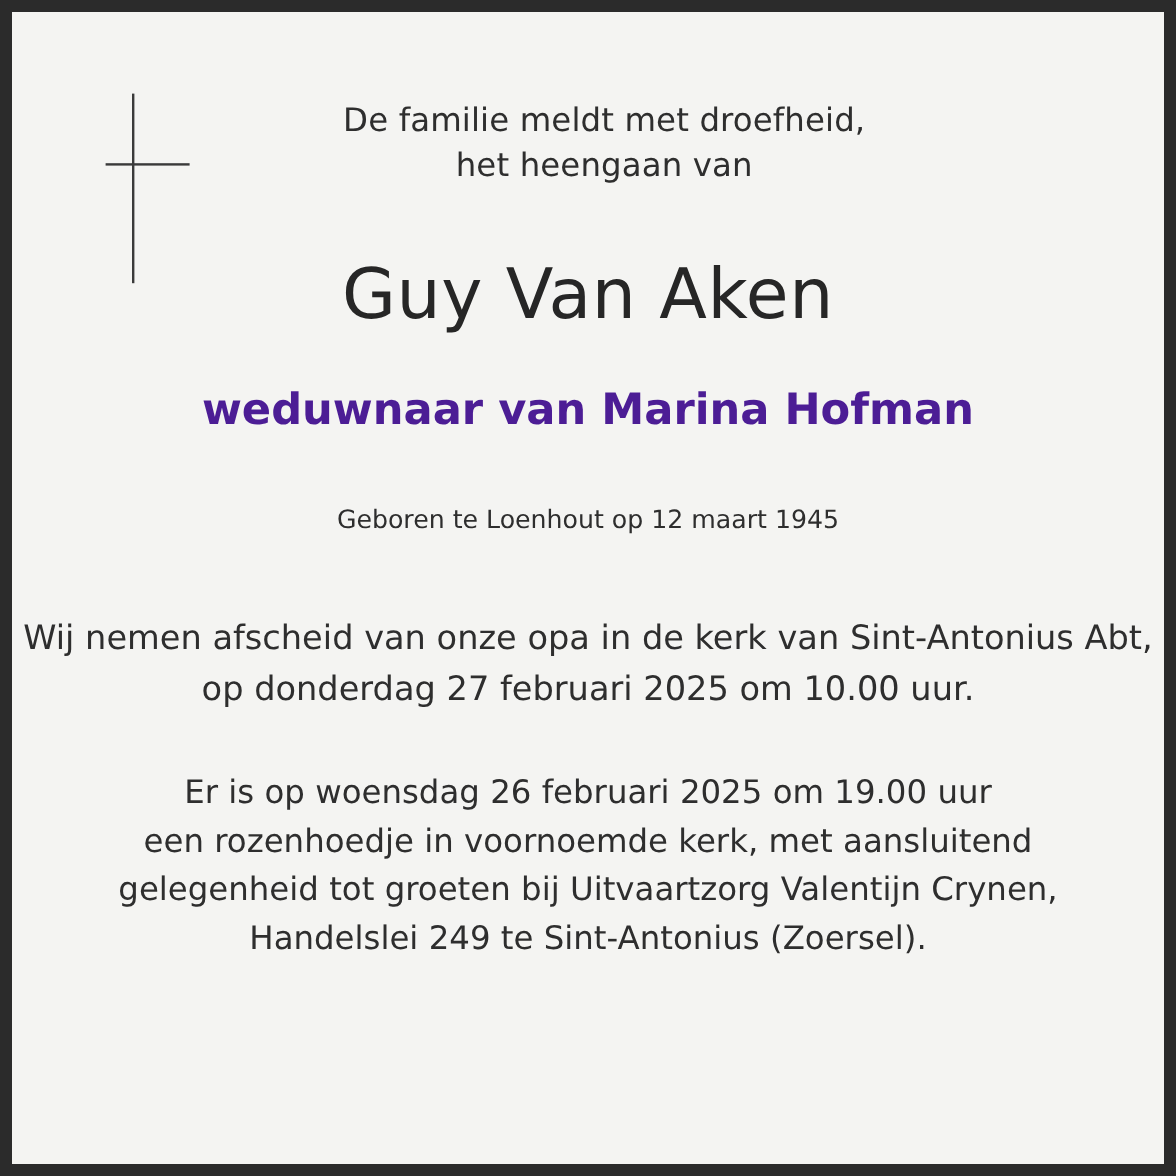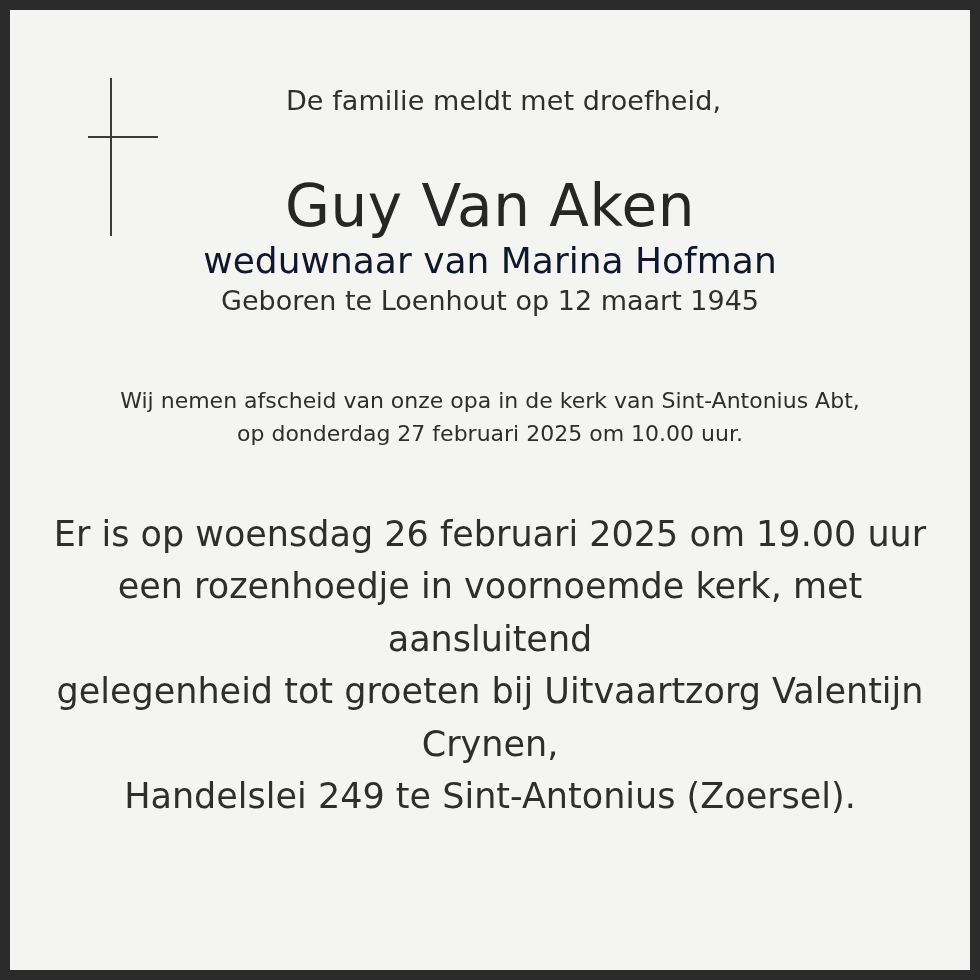--- a/index.html
+++ b/index.html
@@ -62,54 +62,57 @@
   }
   .intro div { white-space: nowrap; }
   .name {
     margin-top: 52px;
     font-size: 58px;
     font-weight: 400;
     letter-spacing: 0.5px;
     color: #262626;
   }
   .relation {
+    margin-top: 42px;
     font-size: 36px;
-    font-weight: 400;
-    color: #0f172a;
+    font-weight: 700;
+    color: #4c1d95;
   }
   .birth {
-    font-size: 27px;
+    margin-top: 56px;
+    font-size: 21px;
     line-height: 1.5;
   }
   .farewell {
     margin-top: 62px;
-    font-size: 22px;
+    font-size: 28px;
     line-height: 1.5;
   }
   .gathering {
-    margin-top: 58px;
-    font-size: 35px;
+    margin-top: 46px;
+    font-size: 27px;
     line-height: 1.5;
   }
   b { font-weight: 400; }
 </style>
 </head>
 <body>
 
 <div class="card">
 
   <div class="cross">
     <div class="v"></div>
     <div class="h"></div>
   </div>
 
   <div class="content">
 
     <div class="intro">
       <div>De familie meldt met droefheid,</div>
+      <div>het heengaan van</div>
     </div>
 
     <div class="name">Guy Van Aken</div>
 
     <div class="relation">weduwnaar van Marina Hofman</div>
 
     <div class="birth">
       <div>Geboren te Loenhout op 12 maart 1945</div>
     </div>
 

